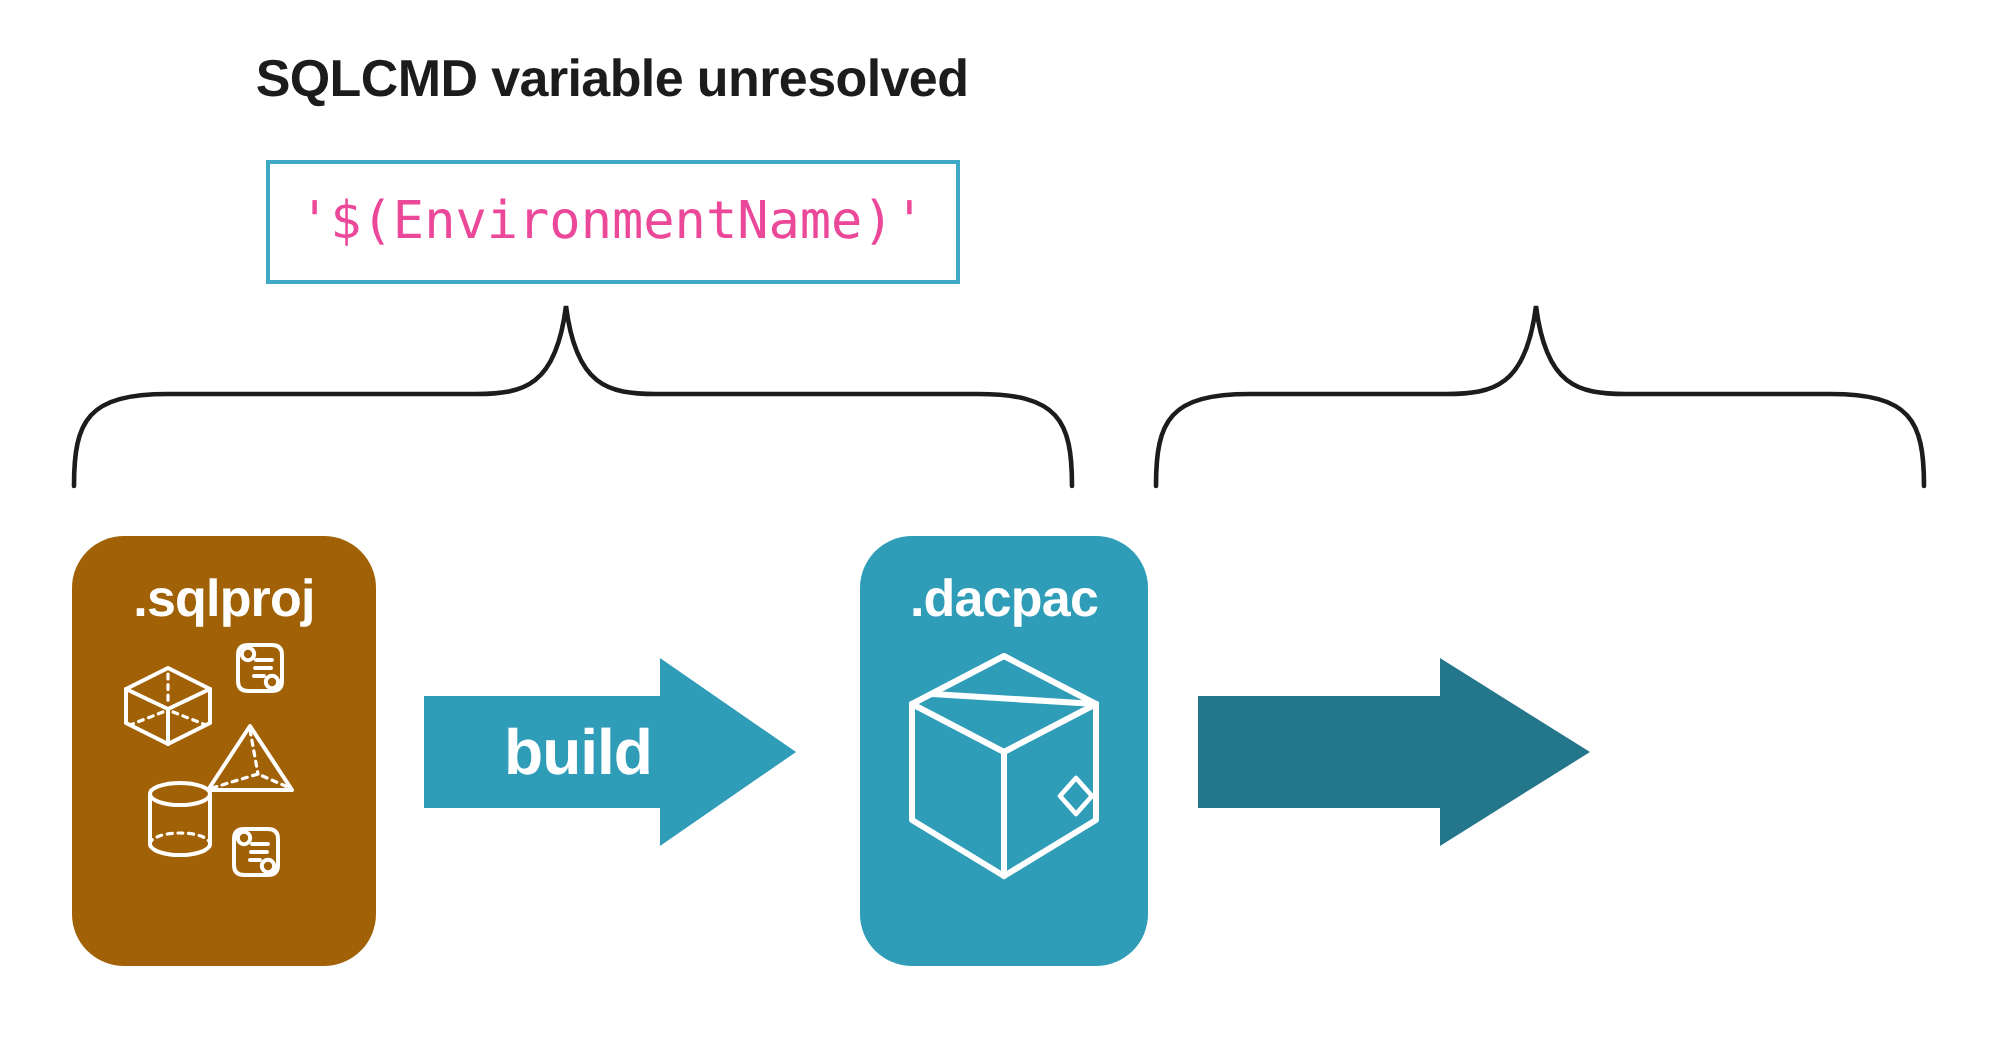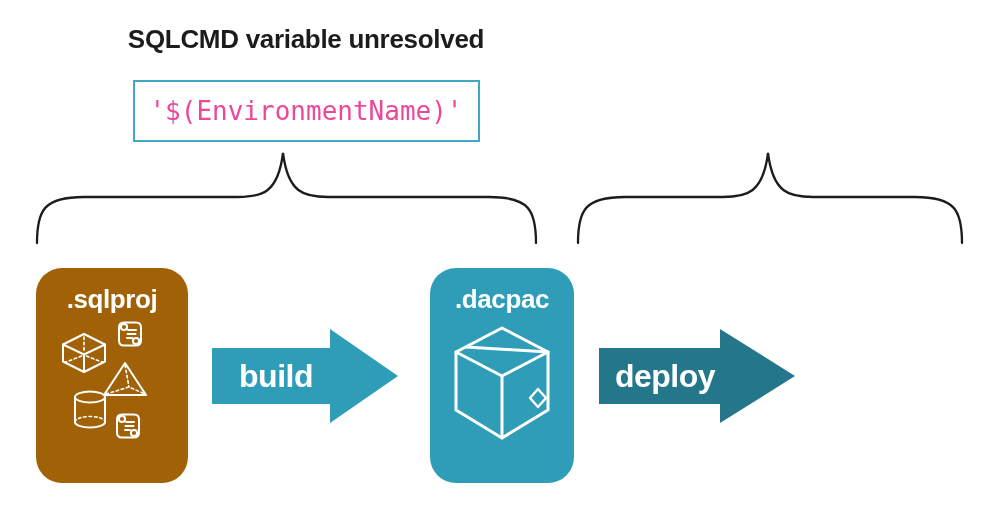--- a/index.html
+++ b/index.html
@@ -39,21 +39,21 @@
   .node-icon{position:absolute;}
   .sql-objects-icon{left:24px;top:52px;}
   .package-icon{left:22px;top:58px;}
   .db-icon{left:34px;top:66px;}
   
   .flow-arrow{position:absolute;top:329px;height:94px;}
   .flow-arrow.build{left:212px;width:186px;}
   .flow-arrow.deploy{left:599px;width:196px;}
   .flow-arrow svg{display:block;}
   .arrow-label{
-    position:absolute;left:0;top:0;height:94px;display:flex;
+    position:absolute;left:13px;top:0;height:94px;display:flex;
     align-items:center;justify-content:center;color:#ffffff;
     font-weight:700;font-size:32px;letter-spacing:-0.5px;
   }
   .flow-arrow.build .arrow-label{width:128px;}
   .flow-arrow.deploy .arrow-label{width:132px;}
   .icon-stroke{fill:none;stroke:#ffffff;stroke-linecap:round;stroke-linejoin:round;}
 </style>
 </head>
 <body>
 
@@ -130,17 +130,16 @@
         <path d="M14 21 L96 26"></path>
         <path d="M86 63 L94 72 L86 81 L78 72 Z" stroke-width="2.4"></path>
       </g>
     </svg>
   </div>
 
   <div class="flow-arrow deploy">
     <svg width="196" height="94" viewBox="0 0 196 94">
       <polygon points="0,19 121,19 121,0 196,47 121,94 121,75 0,75" fill="#24768a"></polygon>
     </svg>
-    <span class="arrow-label">deploy</span>
   </div>
 
 
 </div>
 
 </body></html>

